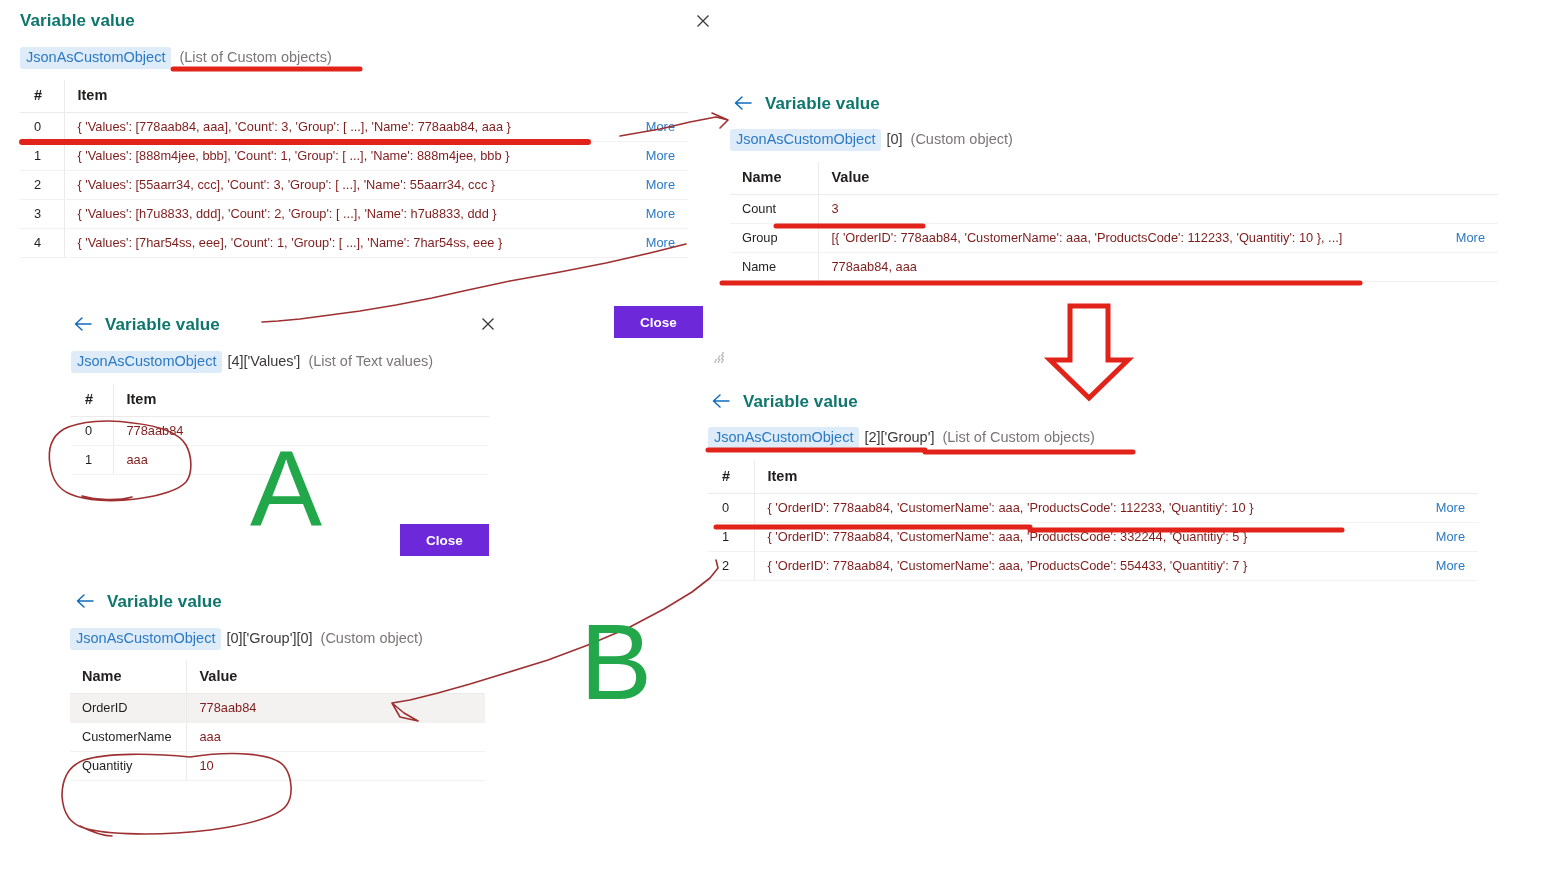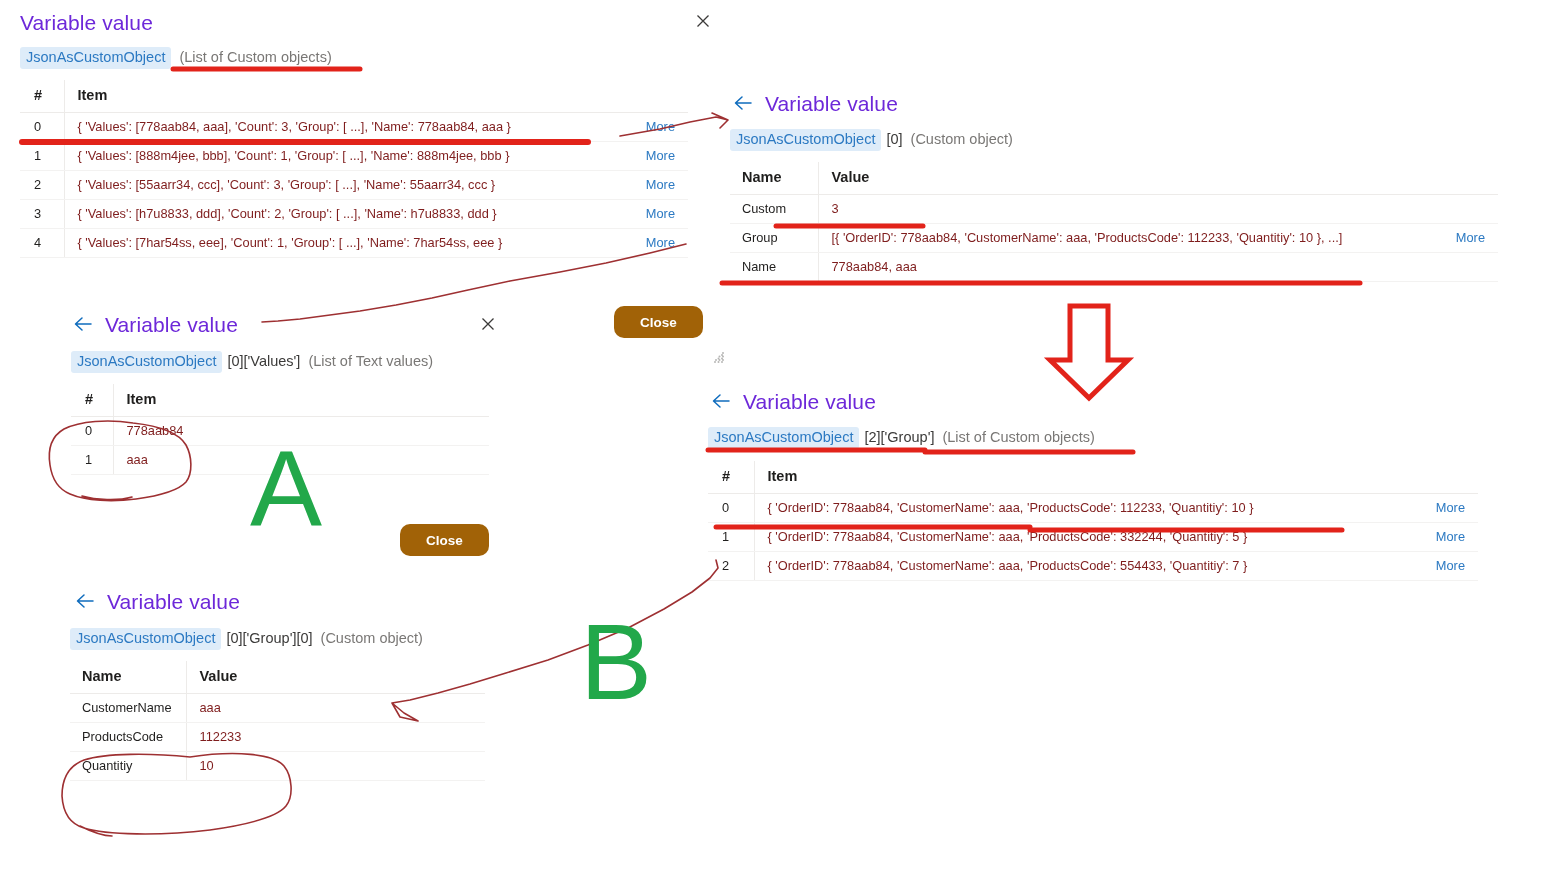--- a/index.html
+++ b/index.html
@@ -9,21 +9,21 @@
     font-family:"Liberation Sans", sans-serif;
     color:#201f1e;
     position:relative;
     overflow:hidden;
     -webkit-font-smoothing:antialiased;
   }
   .panel{position:absolute;background:#fff;}
 
   
   .ttl{
-    font-size:21px;font-weight:400;color:#6d28d9;letter-spacing:.1px;
+    font-size:17px;font-weight:700;color:#0f766e;letter-spacing:.1px;
     line-height:1;
   }
   .hdr-row{display:flex;align-items:center;gap:11px;}
   .back-ico{
     width:22px;height:22px;display:block;color:#0f6cbd;flex:0 0 auto;
   }
   .back-ico svg{display:block;}
   .close-x{
     position:absolute;width:26px;height:26px;cursor:pointer;color:#3b3a39;
   }
@@ -51,23 +51,23 @@
     white-space:nowrap;overflow:hidden;text-overflow:ellipsis;
   }
   .col-num{width:44px;padding-left:14px;color:#201f1e;}
   th.col-num{padding-left:14px;}
   .sep{border-left:1px solid #edebe9;padding-left:13px;}
   .more{color:#2b79c2;font-size:12.8px;text-align:right;padding-right:13px;cursor:pointer;}
   tr.hover td{background:#f3f2f1;}
 
   
   .btn-close{
-    position:absolute;background:#a16207;color:#fff;border:none;
+    position:absolute;background:#6d28d9;color:#fff;border:none;
     font-family:"Liberation Sans",sans-serif;font-size:13.5px;font-weight:600;
-    border-radius:10px;cursor:pointer;
+    border-radius:0;cursor:pointer;
   }
 
   
   #annot{position:absolute;left:0;top:0;width:1568px;height:891px;pointer-events:none;}
 
   .bigletter{
     position:absolute;color:#22a84a;font-size:108px;font-weight:400;
     font-family:"Liberation Sans",sans-serif;line-height:1;
   }
   .resize-grip{position:absolute;width:12px;height:12px;opacity:.45;}
@@ -176,21 +176,21 @@
         </colgroup>
       <thead>
         <tr>
           <th class="col-num" style="padding-left:12px">Name</th>
           <th class="sep">Value</th>
           <th></th>
         </tr>
       </thead>
       <tbody>
         <tr>
-          <td class="col-num" style="padding-left:12px">Custom</td>
+          <td class="col-num" style="padding-left:12px">Count</td>
           <td class="sep">3</td>
           <td class="more"></td>
         </tr>
         <tr>
           <td class="col-num" style="padding-left:12px">Group</td>
           <td class="sep">[{ 'OrderID': 778aab84, 'CustomerName': aaa, 'ProductsCode': 112233, 'Quantitiy': 10 },  ...]</td>
           <td class="more">More</td>
         </tr>
         <tr>
           <td class="col-num" style="padding-left:12px">Name</td>
@@ -227,21 +227,21 @@
   </div>
 
   <div class="close-x" style="left:413px;top:8px;">
     <svg viewBox="0 0 26 26" width="26" height="26" aria-hidden="true">
       <path d="M7.5 7.5 L18.5 18.5 M18.5 7.5 L7.5 18.5" stroke="currentColor" stroke-width="1.3" fill="none"></path>
     </svg>
   </div>
 
   <div class="path" style="position:absolute;left:9px;top:48px;">
     <span class="chip">JsonAsCustomObject</span>
-    <span class="idx">[0]['Values']</span>
+    <span class="idx">[4]['Values']</span>
     <span class="kind">(List of Text values)</span>
   </div>
 
   <div style="position:absolute;left:9px;top:81px;width:418px;">
     <table>
       <colgroup>
           <col style="width:42px">
           <col>
         </colgroup>
       <thead>
@@ -289,27 +289,27 @@
           <col style="width:116px">
           <col>
         </colgroup>
       <thead>
         <tr>
           <th class="col-num" style="padding-left:12px">Name</th>
           <th class="sep">Value</th>
         </tr>
       </thead>
       <tbody>
+        <tr class="hover">
+          <td class="col-num" style="padding-left:12px">OrderID</td>
+          <td class="sep">778aab84</td>
+        </tr>
         <tr>
           <td class="col-num" style="padding-left:12px">CustomerName</td>
           <td class="sep">aaa</td>
-        </tr>
-        <tr>
-          <td class="col-num" style="padding-left:12px">ProductsCode</td>
-          <td class="sep">112233</td>
         </tr>
         <tr>
           <td class="col-num" style="padding-left:12px">Quantitiy</td>
           <td class="sep">10</td>
         </tr>
       </tbody>
     </table>
   </div>
 </div>
 

